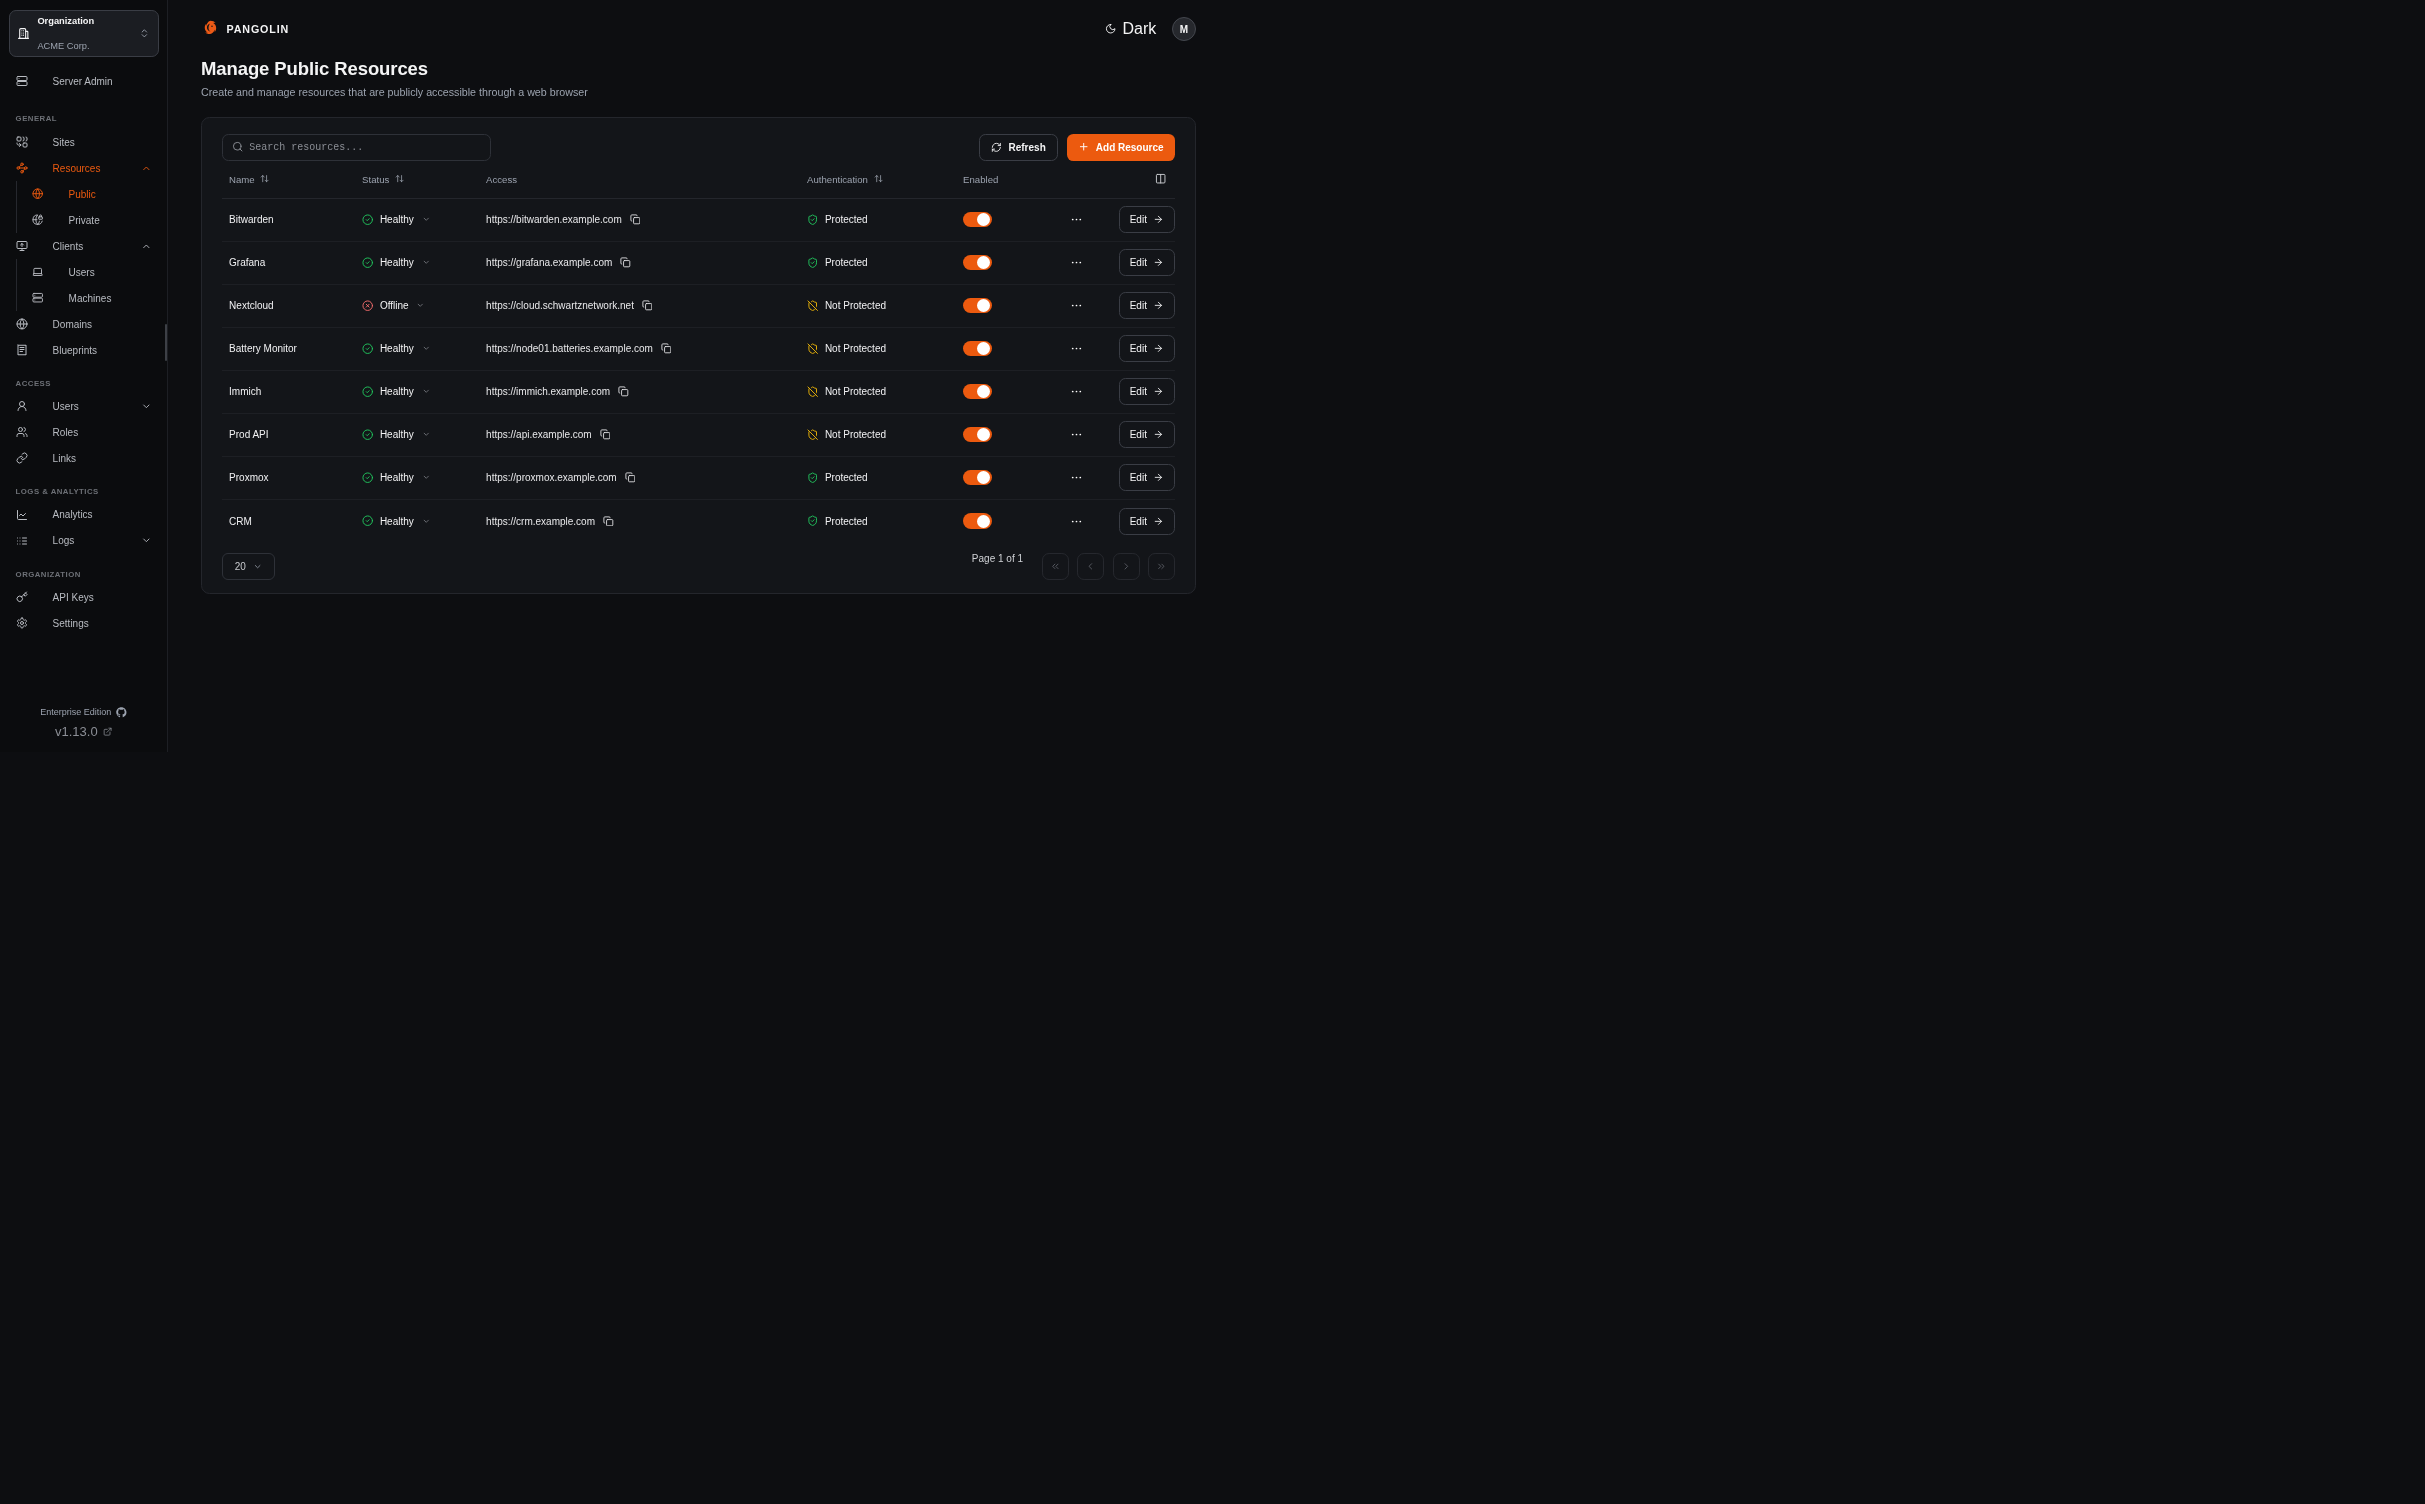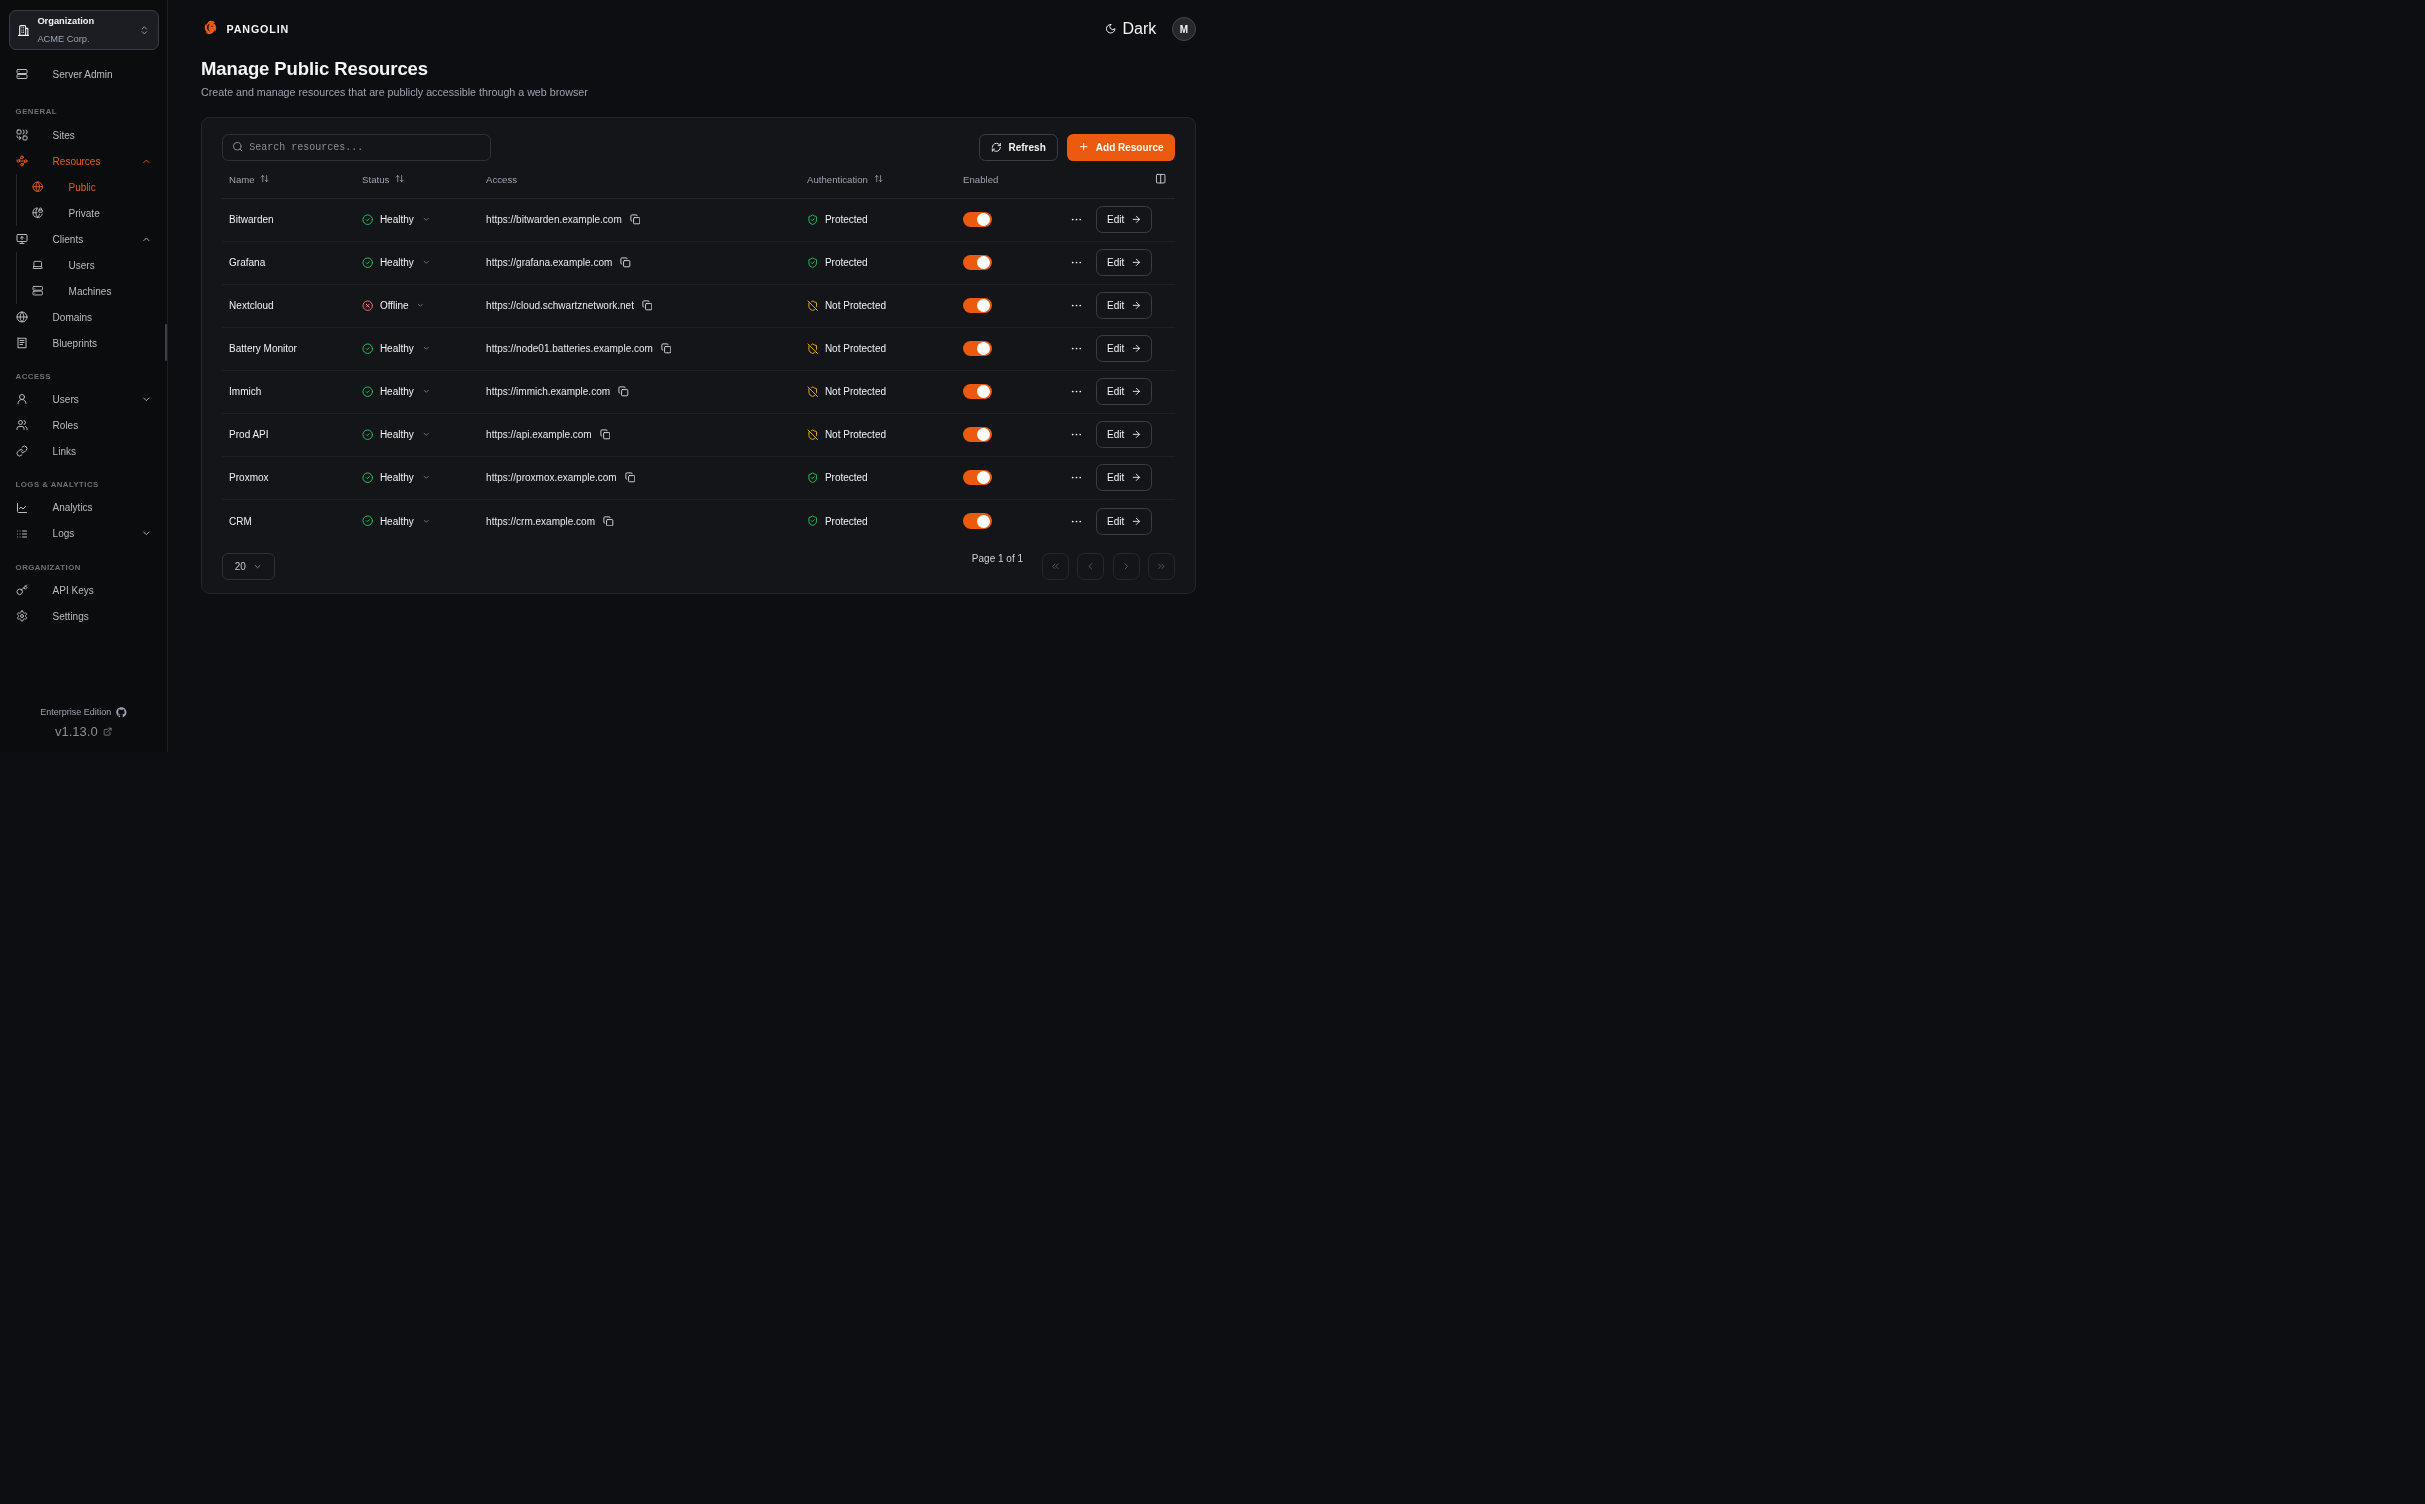--- a/index.html
+++ b/index.html
@@ -13,21 +13,21 @@
   body{background:var(--bg);font-family:"Liberation Sans","DejaVu Sans",sans-serif;color:var(--text)}
   .app{display:flex;height:100%}
 
   
   .sidebar{width:168px;flex:none;background:var(--sidebar-bg);border-right:0.7px solid var(--border-soft);
     display:flex;flex-direction:column;padding:10px 8.5px 11.4px;position:relative}
   .org-box{display:flex;align-items:center;gap:7.1px;background:#1b1d22;border:0.7px solid var(--border-strong);
     border-radius:7.1px;padding:5px 7.8px;cursor:pointer}
   .org-texts{flex:1;min-width:0}
   .org-label{font-size:9.3px;font-weight:700;color:var(--text)}
-  .org-name{font-size:9.3px;color:var(--text-2);margin-top:8px}
+  .org-name{font-size:9.3px;color:var(--text-2);margin-top:15px}
   .nav-item{display:flex;align-items:center;gap:25px;height:26px;padding:0 7.1px;border-radius:5.7px;
     font-size:10px;color:#b9bcc2;cursor:pointer}
   .nav-item .nav-label{flex:1}
   .nav-item.standalone{margin-top:11.4px}
   .nav-item.active{color:var(--accent)}
   .nav-item.active .icon{color:var(--accent)}
   .nav{flex:1;margin-top:4.3px;overflow:hidden}
   .nav-section{margin-top:15.7px}
   .nav-section-label{font-size:7.8px;font-weight:700;letter-spacing:.06em;color:var(--text-3);
     text-transform:uppercase;padding:0 7.1px;margin-bottom:5.7px}
@@ -87,21 +87,21 @@
   .status-cell,.auth-cell{gap:6.4px}
   .status-cell .st-label{color:var(--text)}
   .chev-sm{color:#8b8e95;display:inline-flex;margin-left:1.4px;cursor:pointer}
   .ic-healthy{color:var(--healthy)}.ic-offline{color:var(--offline)}
   .ic-protected{color:var(--healthy)}.ic-unprotected{color:var(--warn)}
   .access-cell{gap:7.8px}
   .url{color:#e8e8ea;white-space:nowrap;overflow:hidden;text-overflow:ellipsis}
   .copy-btn{display:inline-flex;background:none;border:none;color:#e3e3e5;cursor:pointer;flex:none}
   .toggle{width:28.5px;height:15.7px;border-radius:711px;background:var(--accent);position:relative;border:none;cursor:pointer;flex:none}
   .toggle::after{content:"";position:absolute;top:1.4px;right:1.4px;width:13px;height:13px;border-radius:50%;background:#fff}
-  .actions-cell{justify-content:flex-start;gap:13px;padding-right:0}
+  .actions-cell{justify-content:space-between;gap:13px;padding-right:0}
   .dots-btn{display:inline-flex;background:none;border:none;color:#fff;cursor:pointer}
   .edit-btn{height:27px;padding:0 10px;display:flex;align-items:center;gap:6.4px;background:transparent;
     border:0.7px solid var(--border-strong);border-radius:6.4px;color:var(--text);font-size:10px;font-family:inherit;cursor:pointer}
 
   .tfoot{display:flex;align-items:center;justify-content:space-between;padding-top:10.7px}
   .page-size{width:53px;height:27px;border:0.7px solid #2e3138;border-radius:6px;background:transparent;
     display:flex;align-items:center;justify-content:center;gap:7.1px;color:#c7c9cd;font-size:10px;font-family:inherit;cursor:pointer}
   .pager{display:flex;align-items:flex-start;gap:18.5px}
   .page-info{font-size:10px;color:#cfd1d5}
   .pager-buttons{display:flex;gap:8.5px}

